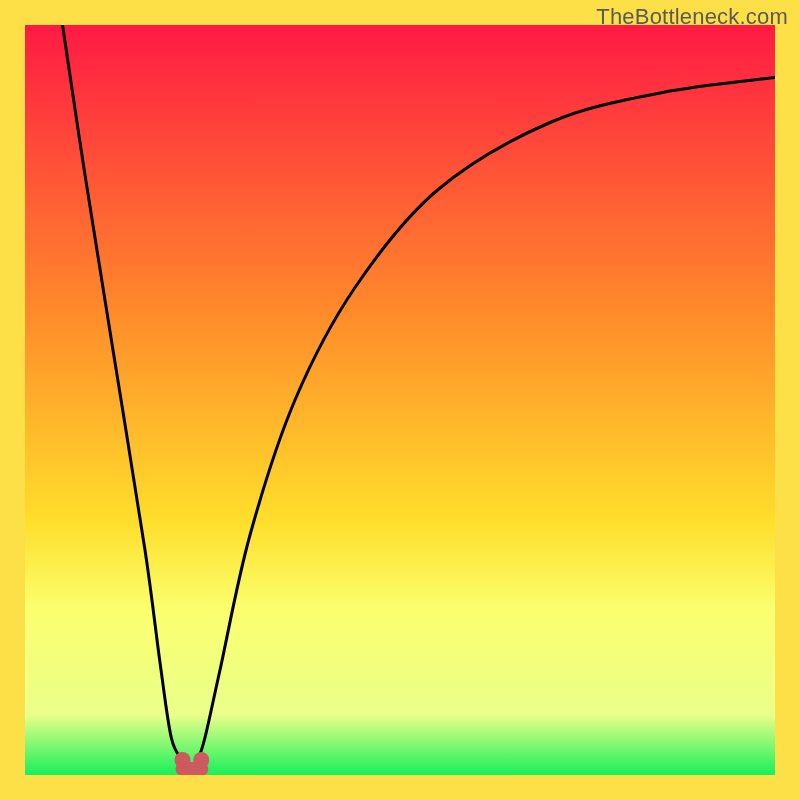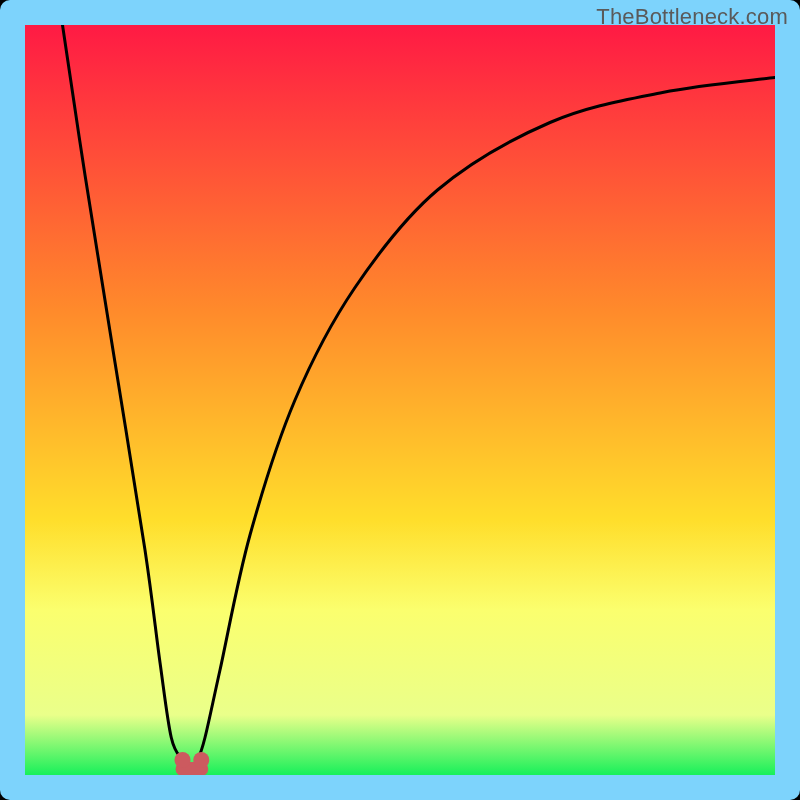--- a/index.html
+++ b/index.html
@@ -7,22 +7,21 @@
     padding: 0;
     width: 800px;
     height: 800px;
     background: #000;
     overflow: hidden;
   }
   .chart-container {
     position: relative;
     width: 800px;
     height: 800px;
-    background: #7dd3fc;
-    border-radius: 10px;
+    background: #fde047;
   }
   .plot-area {
     position: absolute;
     left: 25px;
     top: 25px;
     width: 750px;
     height: 750px;
   }
   .watermark {
     position: absolute;

